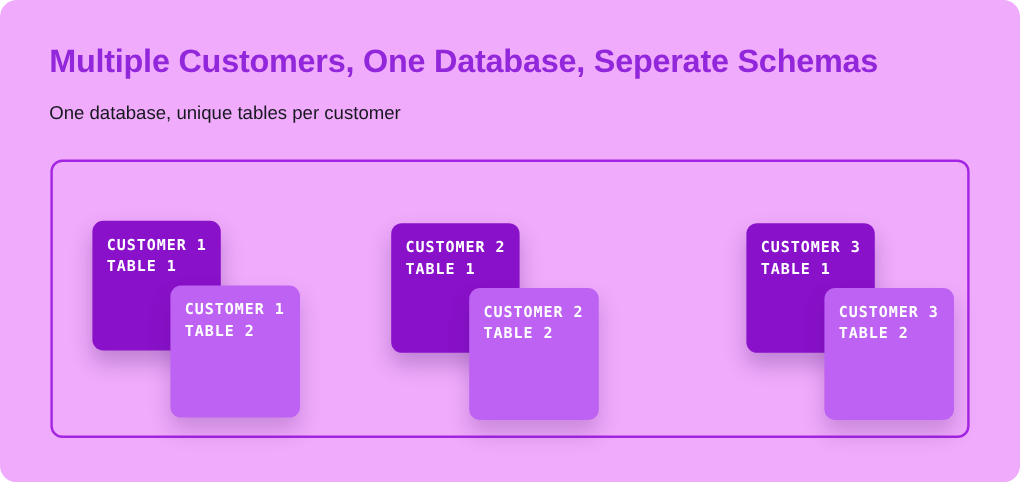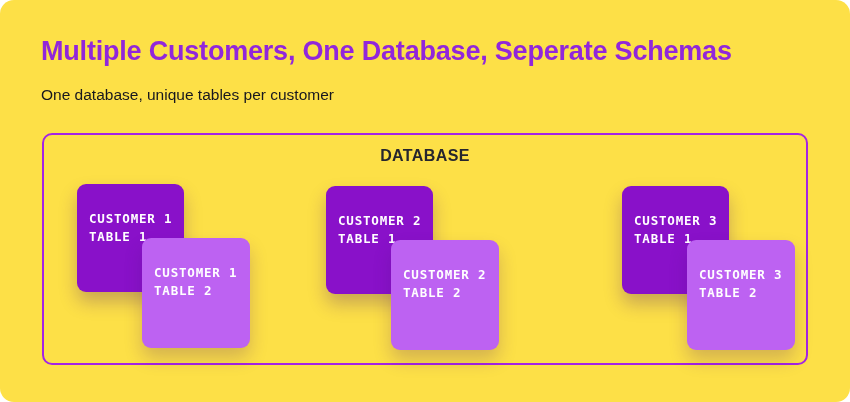--- a/index.html
+++ b/index.html
@@ -8,21 +8,21 @@
     background: #ffffff;
     width: 850px;
     height: 402px;
     font-family: "Liberation Sans", sans-serif;
     overflow: hidden;
   }
   .page {
     position: relative;
     width: 850px;
     height: 402px;
-    background: #fde047;
+    background: #f0abfc;
     border-radius: 14px;
     box-sizing: border-box;
   }
   .title {
     position: absolute;
     left: 41px;
     top: 36px;
     margin: 0;
     font-size: 27px;
     font-weight: 800;
@@ -65,21 +65,21 @@
     width: 178px;
     height: 168px;
   }
   .group-1 { left: 33px;  top: 49px; }
   .group-2 { left: 282px; top: 51px; }
   .group-3 { left: 578px; top: 51px; }
   .card {
     position: absolute;
     box-sizing: border-box;
     border-radius: 9px;
-    padding: 26px 12px;
+    padding: 11px 12px;
     color: #ffffff;
     font-family: "DejaVu Sans Mono", "Liberation Mono", monospace;
     font-size: 12.5px;
     font-weight: 700;
     letter-spacing: 0.8px;
     line-height: 18px;
     white-space: nowrap;
   }
   .card-dark {
     left: 0;
@@ -103,21 +103,20 @@
 </style>
 </head>
 <body>
 
 <div class="page">
 
   <h1 class="title">Multiple Customers, One Database, Seperate Schemas</h1>
   <h2 class="subtitle">One database, unique tables per customer</h2>
 
   <div class="db-box">
-    <div class="db-label">DATABASE</div>
 
     <div class="group group-1">
       <div class="card card-dark">
         <span class="line">CUSTOMER 1</span>
         <span class="line">TABLE 1</span>
       </div>
       <div class="card card-light">
         <span class="line">CUSTOMER 1</span>
         <span class="line">TABLE 2</span>
       </div>

